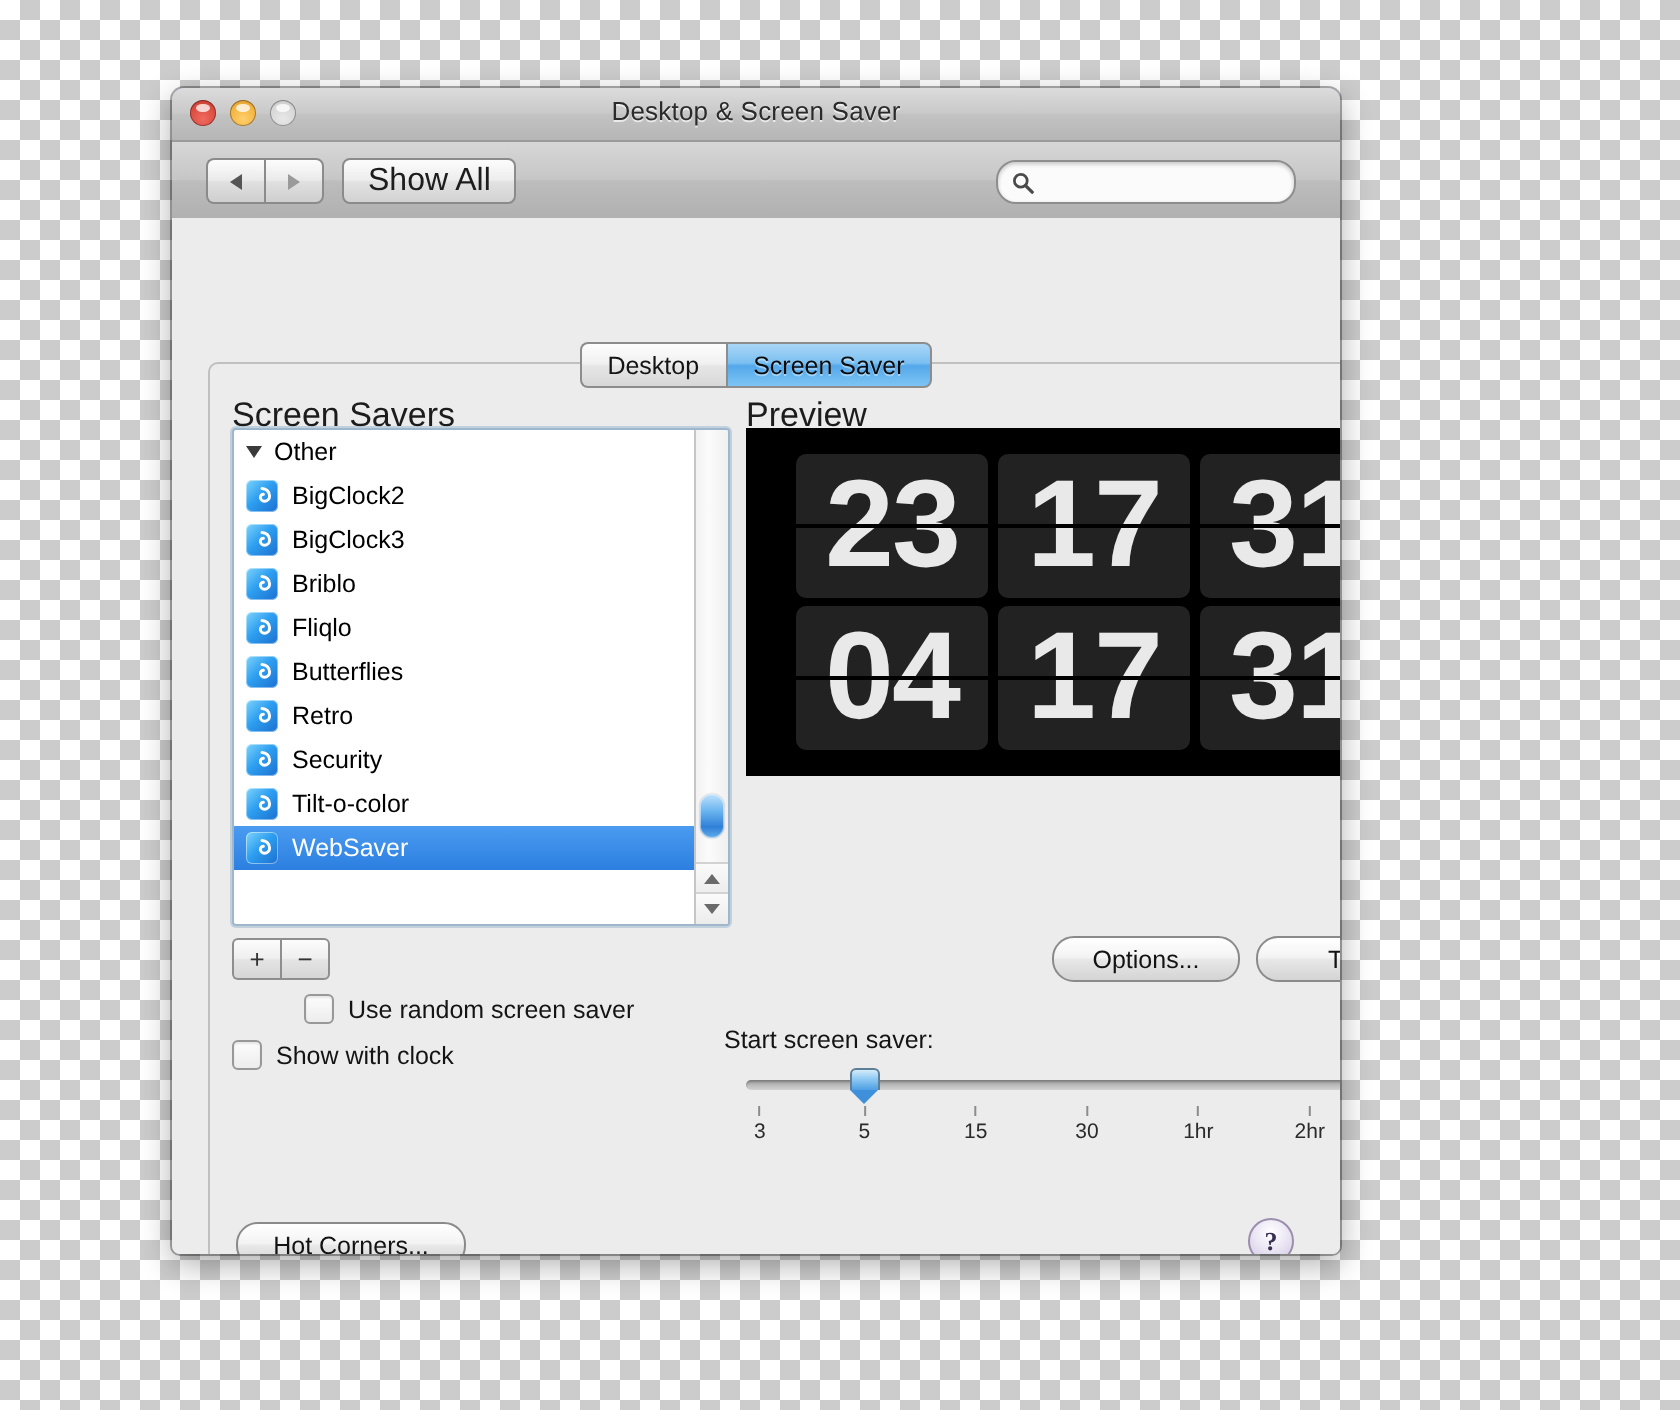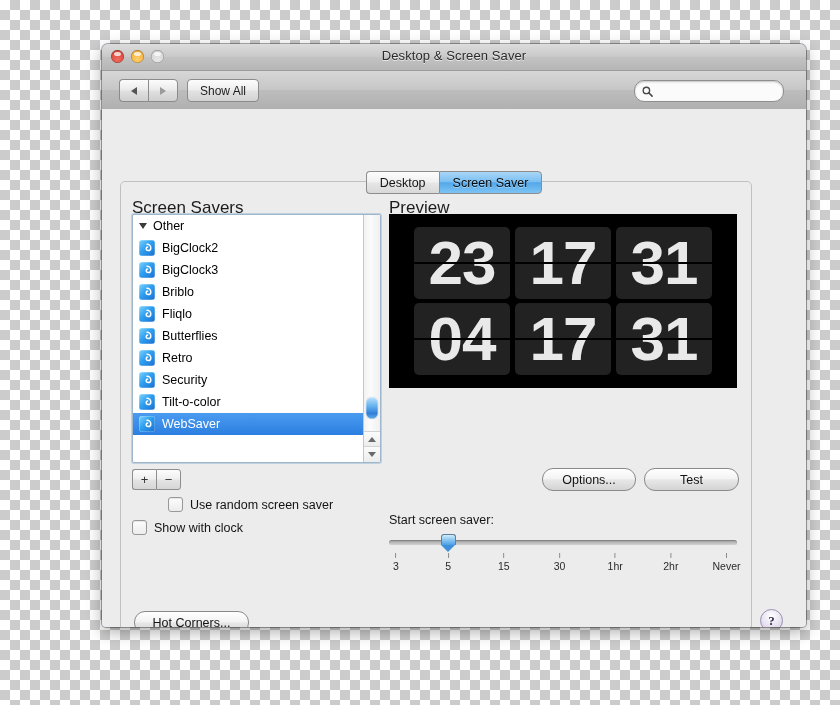--- a/index.html
+++ b/index.html
@@ -19,27 +19,26 @@
     background-size: 20px 20px;
     background-position: 0 0, 10px 10px;
     position: relative;
   }
 
   
   .window {
     position: absolute;
     left: 86px;
     top: 44px;
-    width: 704px;
+    width: 584px;
     height: 583px;
     border-radius: 6px 6px 4px 4px;
     background: #c4b5fd;
     box-shadow: 0 5px 16px rgba(0,0,0,0.33), 0 0 0 1px rgba(0,0,0,0.32);
     overflow: hidden;
-    margin-left: 16px;
   }
 
   
   .titlebar {
     height: 26px;
     background: linear-gradient(to bottom, #dcdcdc 0%, #c9c9c9 48%, #c2c2c2 52%, #b6b6b6 100%);
     border-bottom: 1px solid #9b9b9b;
     position: relative;
   }
   .title-text {
@@ -104,21 +103,21 @@
   .tri.right { border-left: 6px solid #9a9a9a; }
 
   .showall {
     position: absolute;
     left: 85px; top: 8px;
     height: 21px;
     padding: 0 12px;
     border-radius: 4px;
     border: 1px solid #8b8b8b;
     background: linear-gradient(to bottom, #fcfcfc 0%, #ededed 48%, #e2e2e2 52%, #d2d2d2 100%);
-    font-size: 12px;
+    font-size: 16px;
     color: #1d1d1d;
     display: flex; align-items: center;
     cursor: default;
   }
 
   .searchfield {
     position: absolute;
     right: 22px; top: 9px;
     width: 148px; height: 20px;
     border-radius: 10px;
@@ -361,21 +360,21 @@
     color: #131313;
     display: flex; align-items: center; justify-content: center;
     cursor: default;
   }
   .btn-options { left: 440px; top: 359px; width: 92px; }
   .btn-test    { left: 542px; top: 359px; width: 93px; }
 
   
   .slider-label {
     position: absolute;
-    left: 287px; top: 404px;
+    left: 276px; top: 404px;
     font-size: 12.5px;
     color: #141414;
   }
   .slider-wrap {
     position: absolute;
     left: 287px; top: 424px;
     width: 348px;
   }
   .slider-track {
     position: absolute;

